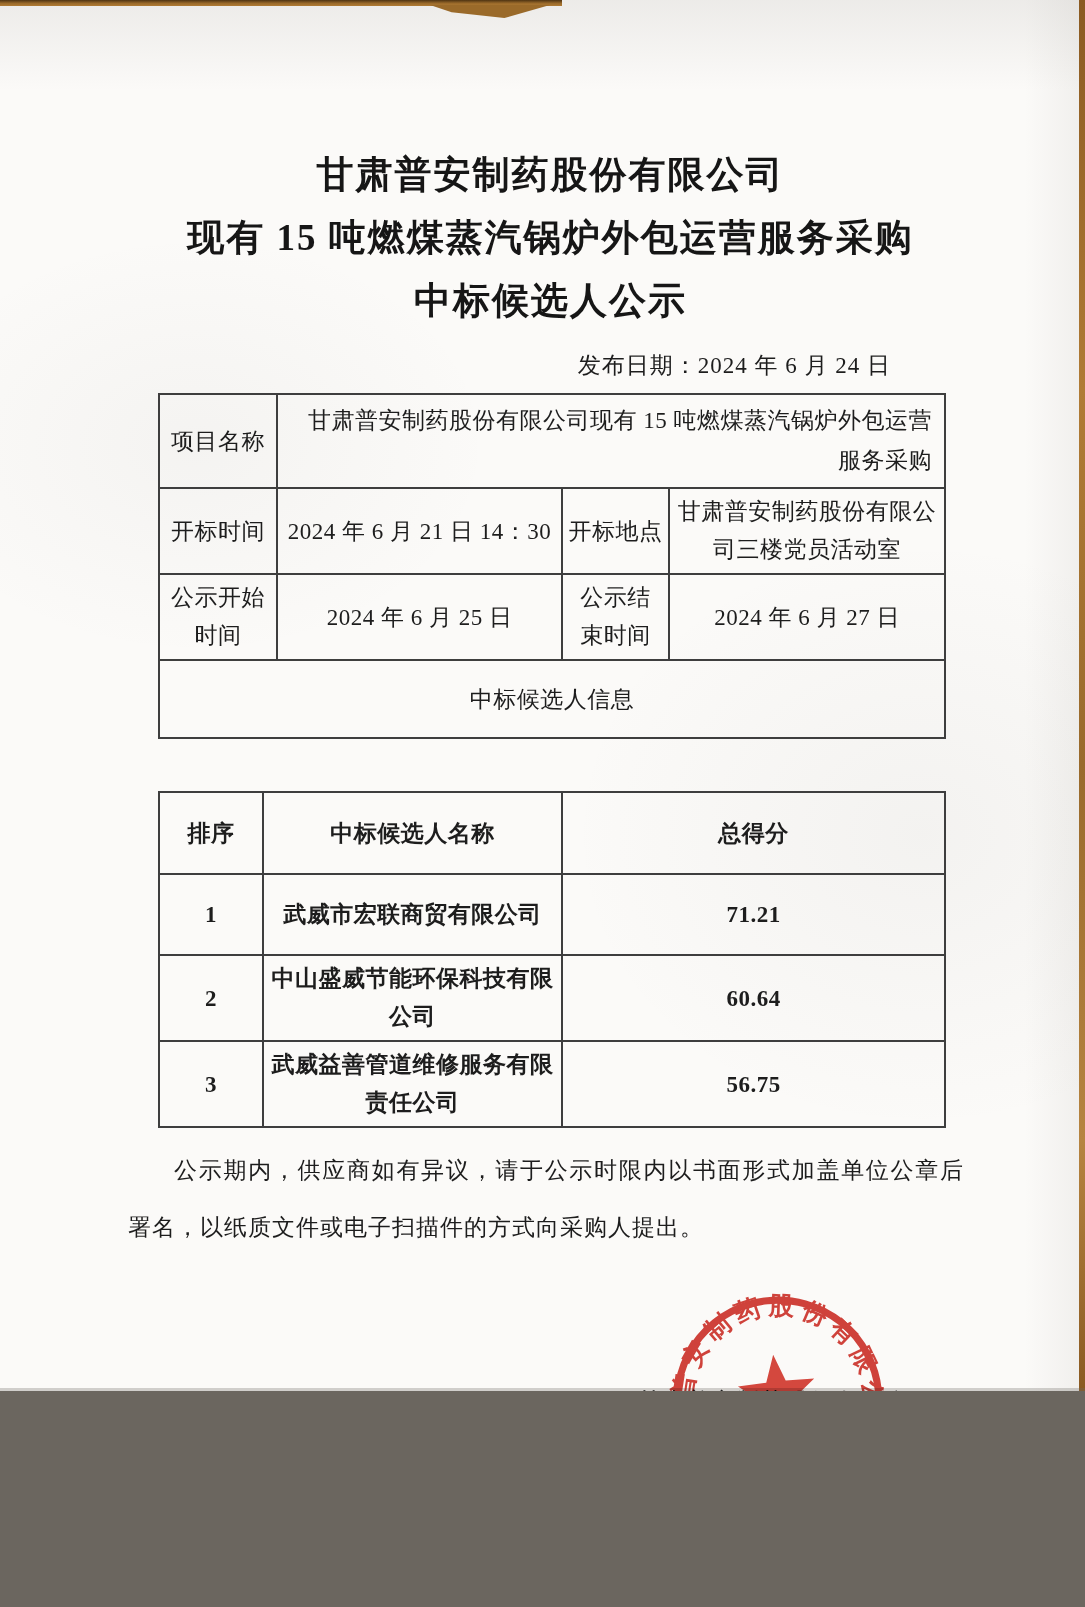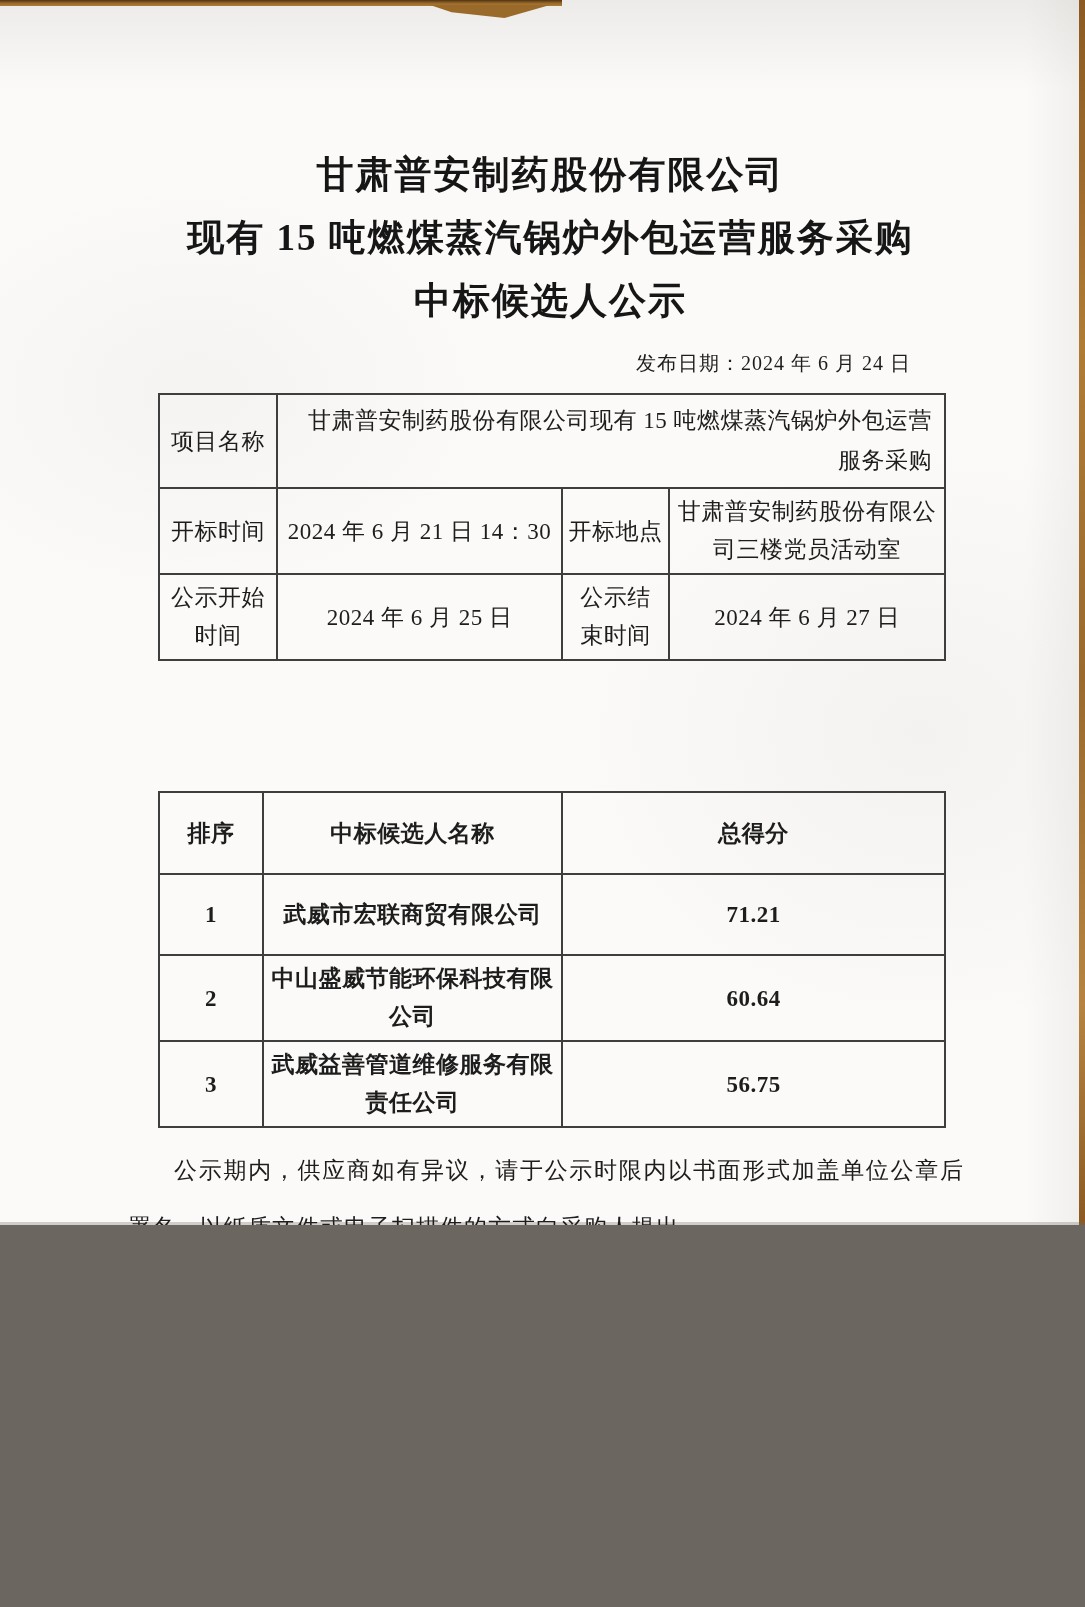--- a/index.html
+++ b/index.html
@@ -1,18 +1,18 @@
 <!DOCTYPE html>
 <html><head>
 <meta charset="utf-8">
 <style>
   * { margin:0; padding:0; box-sizing:border-box; }
   html,body { background:#6b665f; }
   .page {
-    position:relative; width:1085px; height:1225px; margin:0 auto;
+    position:relative; width:1085px; height:1391px; margin:0 auto;
     background:#fbfaf8; overflow:hidden;
     font-family:"Liberation Serif","DejaVu Serif",serif; color:#1d1d1d;
   }
   .page::before { 
     content:""; position:absolute; inset:0; pointer-events:none;
     background:
       linear-gradient(180deg, rgba(185,182,178,.22) 0px, rgba(185,182,178,0) 90px),
       radial-gradient(420px 300px at 18% 32%, rgba(120,118,114,.05), rgba(0,0,0,0) 70%),
       radial-gradient(500px 420px at 85% 60%, rgba(120,118,114,.06), rgba(0,0,0,0) 70%),
       linear-gradient(270deg, rgba(140,135,128,.10) 0px, rgba(0,0,0,0) 60px);
@@ -24,21 +24,21 @@
     background:#9a6a2a; clip-path:polygon(0 0,100% 0,62% 100%,18% 55%); }
   .edge-right { position:absolute; right:0; top:0; width:6px; height:100%;
     background:linear-gradient(180deg,#8a5a22,#b07b35 28%,#996a2c 55%,#b68440 82%,#8a5a22); }
   .edge-bottom { position:absolute; left:0; bottom:0; width:100%; height:3px; background:rgba(110,105,98,.30); }
   .edge-left-mark { position:absolute; left:0; top:1572px; width:4px; height:16px; background:#4b4b4b; }
 
   
   .title-block { position:absolute; left:0; top:143px; width:100%; text-align:center; padding-left:16px; }
   .title-line { font-size:37px; font-weight:700; line-height:63px; letter-spacing:2px; color:#161616; }
 
-  .pub-date { position:absolute; top:350px; right:174px; font-size:20px; letter-spacing:1px; }
+  .pub-date { position:absolute; top:350px; right:194px; font-size:23px; letter-spacing:1px; }
 
   
   .tbl { position:absolute; left:158px; width:786px; border-collapse:collapse; table-layout:fixed; }
   .tbl-a { top:393px; }
   .tbl-b { top:791px;font-weight:bold; }
   .tbl td { border:2px solid #3e3e3e; text-align:center; vertical-align:middle;
     font-size:23px; line-height:37px; letter-spacing:.5px; overflow:hidden; }
   .tbl td.left { text-align:right; padding:6px 12px; line-height:40px; }
   .tbl td.wrap { padding:4px 6px; line-height:38px; }
 
@@ -87,20 +87,23 @@
       <td>2024 年 6 月 21 日 14：30</td>
       <td>开标地点</td>
       <td class="wrap">甘肃普安制药股份有限公司三楼党员活动室</td>
     </tr>
     <tr style="height:77px">
       <td class="wrap">公示开始时间</td>
       <td>2024 年 6 月 25 日</td>
       <td class="wrap">公示结束时间</td>
       <td>2024 年 6 月 27 日</td>
     </tr>
+    <tr style="height:78px">
+      <td colspan="4">中标候选人信息</td>
+    </tr>
   </tbody>
     </table>
 
   <table class="tbl tbl-b">
     <colgroup>
         <col style="width:104px">
         <col style="width:299px">
         <col style="width:383px">
       </colgroup>
     <tbody>

